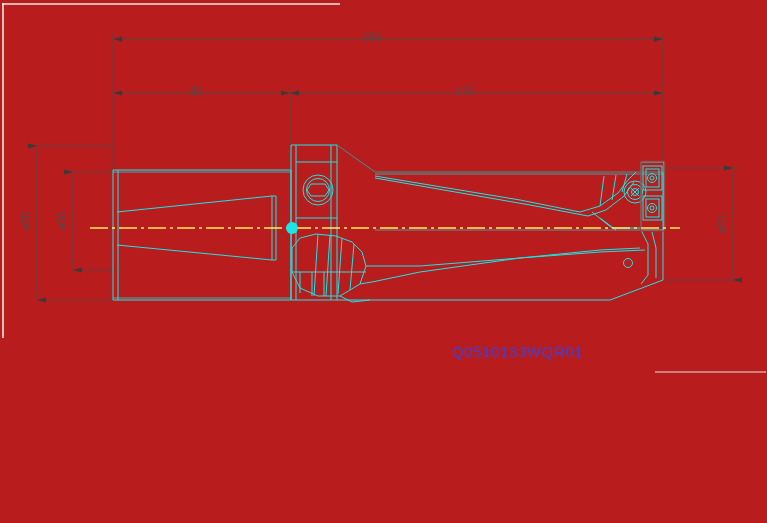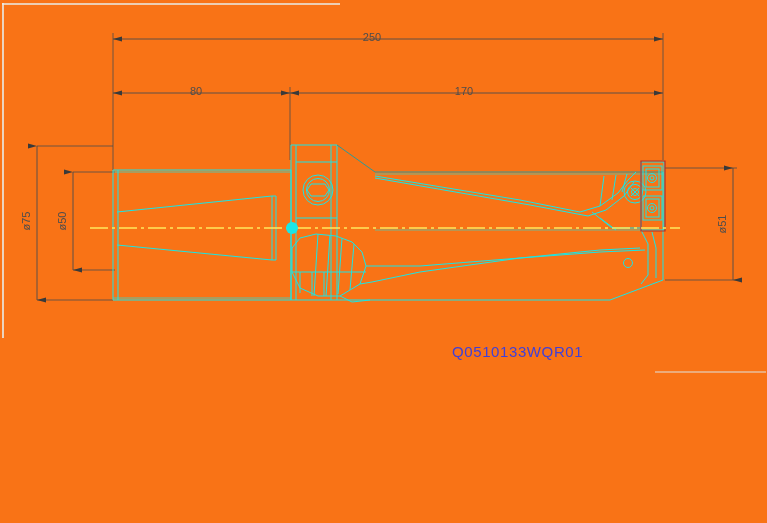--- a/index.html
+++ b/index.html
@@ -8,21 +8,21 @@
     padding: 0;
     background: #ffffff;
   }
   body {
     font-family: "Liberation Sans", sans-serif;
   }
   #stage {
     position: relative;
     width: 767px;
     height: 523px;
-    background: #f97316;
+    background: #b91c1c;
     overflow: hidden;
   }
   #stage svg {
     position: absolute;
     left: 0;
     top: 0;
   }
   .dim-text {
     font-family: "Liberation Sans", sans-serif;
     font-size: 11px;

